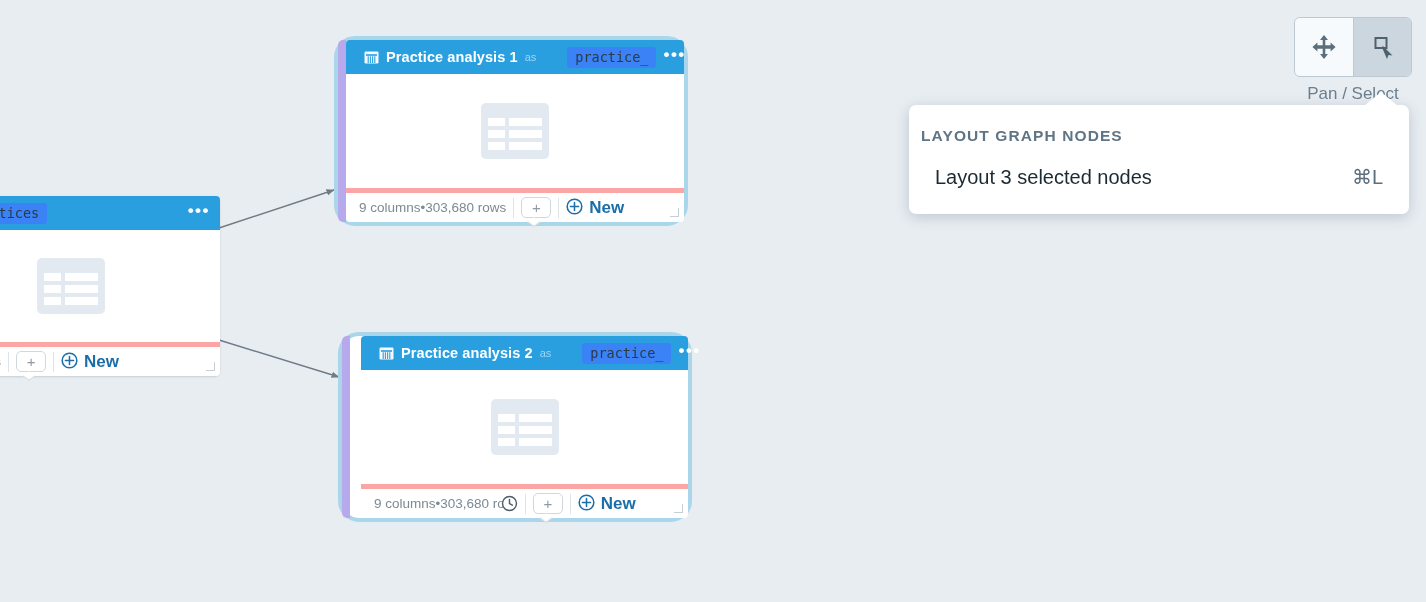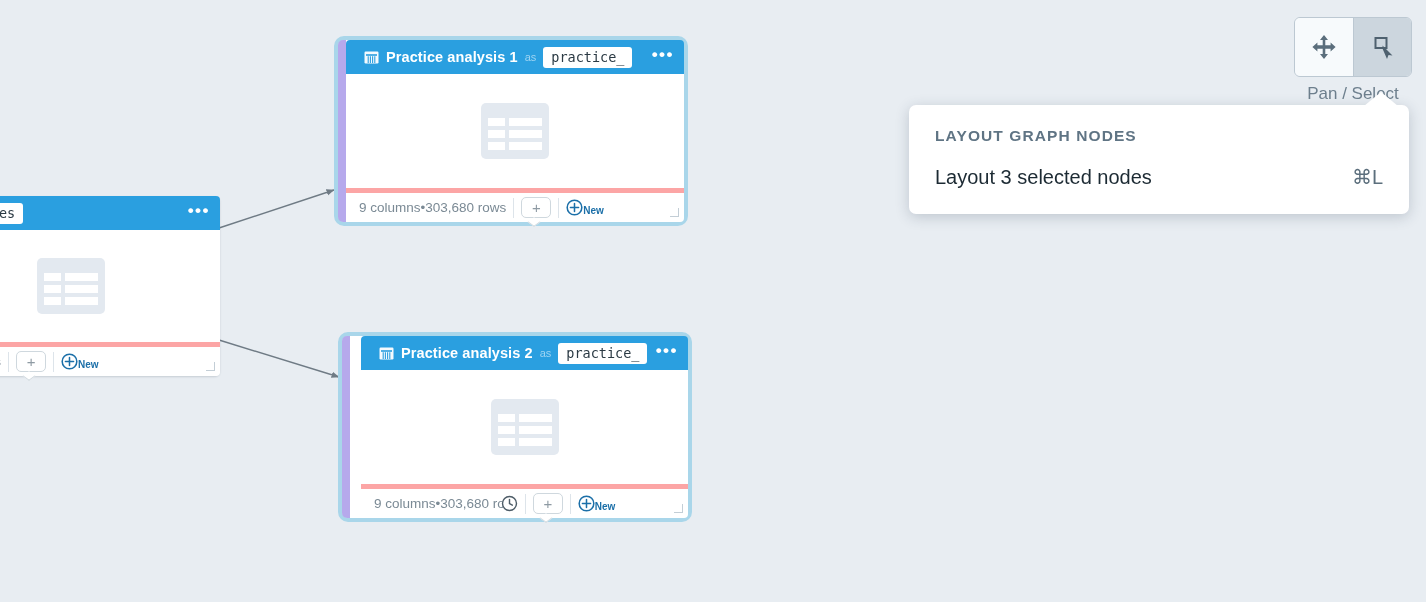--- a/index.html
+++ b/index.html
@@ -18,21 +18,21 @@
   .node {
     position: absolute;
     background: #ffffff;
     border-radius: 5px;
     display: flex; flex-direction: column;
     box-shadow: 0 1px 2px rgba(40,60,80,.18);
   }
   .node.selected {
     outline: 4px solid #a9d6ea;
     outline-offset: 0px;
-    border-radius: 6px;
+    border-radius: 17px;
   }
   .node .accent {
     position: absolute; left: 0; top: 0; bottom: 0; width: 8px;
     background: #b6a9ec; border-radius: 5px 0 0 5px;
   }
   .node-head {
     position: relative;
     background: #2a9fe0;
     border-radius: 4px 4px 0 0;
     height: 34px;
@@ -42,24 +42,25 @@
     margin-left: 8px;
   }
   .node.plain .node-head { margin-left: 0; padding-left: 12px; border-radius: 4px 4px 0 0; }
   .grid-ico { width: 15px; height: 13px; flex: 0 0 auto; }
   .node-title {
     font-size: 14.5px; font-weight: 700; white-space: nowrap;
     letter-spacing: .1px;
   }
   .as-word { font-size: 11px; color: #9ed4f2; font-weight: 400; }
   .alias {
-    background: #ffffff; color: #2b3a44;
+    background: #3b82f6; color: #2b3a44;
     font-family: "DejaVu Sans Mono", monospace;
     font-size: 13.5px; padding: 2px 8px 3px; border-radius: 3px;
     white-space: nowrap;
+    margin-left: 24px;
   }
   .dots { margin-left: auto; font-size: 17px; letter-spacing: 1.5px; line-height: 10px;
           color: #fff; font-weight: 700; padding-bottom: 5px; }
 
   .node-body {
     flex: 1 1 auto; background: #fff;
     margin-left: 8px;
     display: flex; align-items: center; justify-content: center;
   }
   .node.plain .node-body { margin-left: 0; }
@@ -83,22 +84,22 @@
     display: flex; align-items: center; justify-content: center;
     color: #8e9aa3; font-size: 15px; line-height: 1;
   }
   .plus-bubble:after {
     content: ""; position: absolute; left: 8px; top: 20px;
     width: 7px; height: 7px; background: #fff;
     border-right: 1px solid #cfd8de; border-bottom: 1px solid #cfd8de;
     transform: rotate(45deg) skew(-8deg,-8deg);
   }
   .new-btn {
-    display: flex; align-items: flex-end; color: #1b6fa8;
-    font-size: 10px; font-weight: 700; white-space: nowrap;
+    display: flex; align-items: flex-start; gap: 6px; color: #1b6fa8;
+    font-size: 17px; font-weight: 700; white-space: nowrap;
   }
   .new-btn .circ { width: 17px; height: 17px; }
   .resize-handle {
     position: absolute; right: 5px; bottom: 5px; width: 9px; height: 9px;
     border-right: 1.6px solid #c3ced6; border-bottom: 1.6px solid #c3ced6;
   }
 
   
   #toolbar { position: absolute; right: 14px; top: 17px; display: flex; align-items: center; gap: 14px; }
   .tb-group { display: flex; flex-direction: column; align-items: center; }
@@ -122,21 +123,21 @@
     box-shadow: 0 3px 14px rgba(40,60,80,.22);
     padding: 18px 0 16px;
   }
   #menu .caret {
     position: absolute; top: -13px; left: 455px;
     width: 0; height: 0; border-left: 17px solid transparent;
     border-right: 17px solid transparent; border-bottom: 14px solid #fff;
   }
   .menu-title {
     font-size: 15.5px; font-weight: 700; color: #5f7484;
-    letter-spacing: 1.1px; padding: 4px 26px 0;
+    letter-spacing: 1.1px; padding: 4px 12px 0;
   }
   .menu-item {
     display: flex; align-items: center; padding: 9px 26px; margin-top: 11px;
   }
   .menu-item .mi-label { font-size: 20px; color: #1c2a33; }
   .menu-item .mi-key { margin-left: auto; font-size: 20px; color: #5c6f7d; }
 </style>
 </head>
 <body>
 

